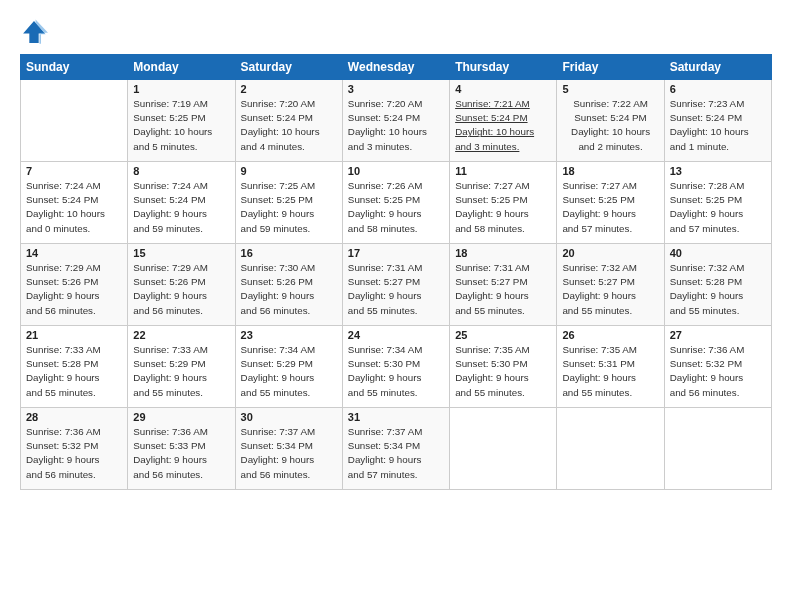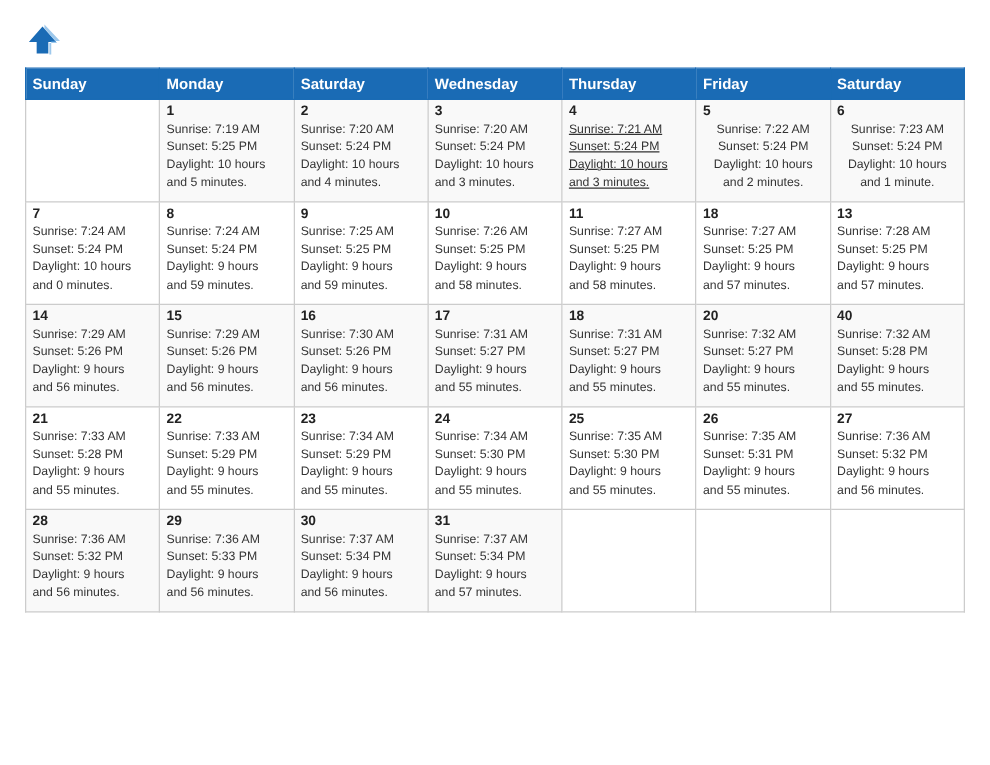--- a/index.html
+++ b/index.html
@@ -160,21 +160,21 @@
           </td>
           <td>
             <span class="day-num">5</span>
             <div class="day-info" style="white-space: pre-line; text-align: center;">Sunrise: 7:22 AM
 Sunset: 5:24 PM
 Daylight: 10 hours
 and 2 minutes.</div>
           </td>
           <td>
             <span class="day-num">6</span>
-            <div class="day-info" style="white-space: pre-line; text-align: center;">Sunrise: 7:23 AM
+            <div class="day-info" style="white-space: pre-line;">Sunrise: 7:23 AM
 Sunset: 5:24 PM
 Daylight: 10 hours
 and 1 minute.</div>
           </td>
         </tr>
         <tr>
           <td>
             <span class="day-num">7</span>
             <div class="day-info" style="white-space: pre-line;">Sunrise: 7:24 AM
 Sunset: 5:24 PM

